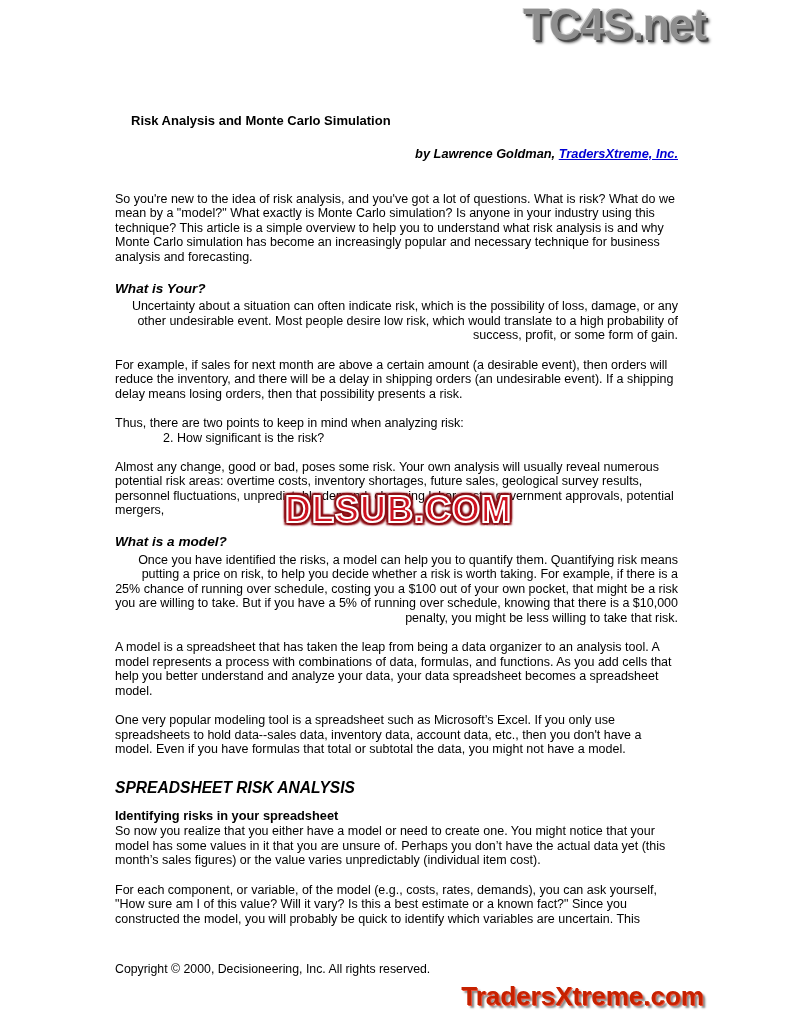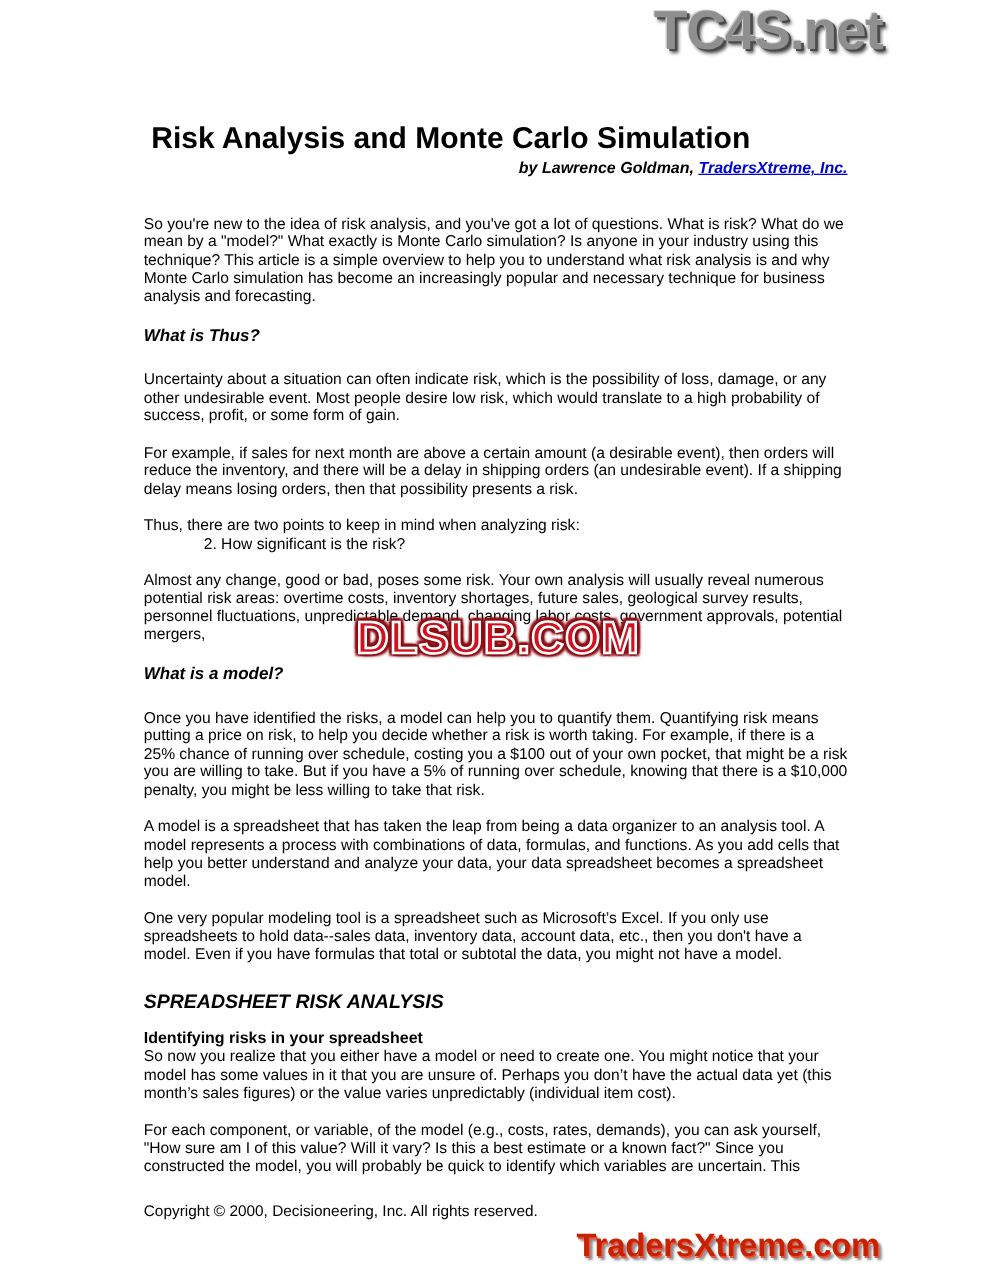--- a/index.html
+++ b/index.html
@@ -58,22 +58,22 @@
   
   .content {
     position: absolute;
     left: 115px;
     top: 94px;
     width: 563px;
     font-size: 12.5px;
     line-height: 14.6px;
   }
   .title {
-    margin: 6px;
-    font-size: 24px;
+    margin: 16px;
+    font-size: 13px;
     line-height: 21px;
     font-weight: bold;
   }
   .byline {
     margin-top: 2px;
     text-align: right;
     font-weight: bold;
     font-style: italic;
     font-size: 12.8px;
   }
@@ -82,21 +82,21 @@
     text-decoration: underline;
   }
   p { margin: 14.6px 0 0 0; }
   p.intro { margin-top: 30px; }
   .sec-heading {
     margin: 17px 0 0 0;
     font-size: 13.6px;
     font-weight: bold;
     font-style: italic;
   }
-  .sec-heading + p { margin-top: 20px; }
+  .sec-heading + p { margin-top: 3px; text-align: right; }
   .list { margin: 0 0 0 48px; }
   .big-heading {
     margin: 24px 0 0 0;
     font-size: 15.6px;
     font-weight: bold;
     font-style: italic;
   }
   .sub-heading {
     margin: 13px 0 0 0;
     font-size: 12.8px;
@@ -119,21 +119,21 @@
   <div class="wm-top">TC4S.net</div>
 
   <div class="content">
 
     <h1 class="title">Risk Analysis and Monte Carlo Simulation</h1>
 
     <div class="byline"><span>by Lawrence Goldman, </span><a href="#">TradersXtreme, Inc.</a></div>
 
     <p class="intro">So you're new to the idea of risk analysis, and you've got a lot of questions.  What is risk?  What do we mean by a "model?"  What exactly is Monte Carlo simulation?  Is anyone in your industry using this technique?  This article is a simple overview to help you to understand what risk analysis is and why Monte Carlo simulation has become an increasingly popular and necessary technique for business analysis and forecasting.</p>
 
-    <h2 class="sec-heading">What is Thus?</h2>
+    <h2 class="sec-heading">What is Your?</h2>
     <p>Uncertainty about a situation can often indicate risk, which is the possibility of loss, damage, or any other undesirable event.  Most people desire low risk, which would translate to a high probability of success, profit, or some form of gain.</p>
     <p>For example, if sales for next month are above a certain amount (a desirable event), then orders will reduce the inventory, and there will be a delay in shipping orders (an undesirable event).  If a shipping delay means losing orders, then that possibility presents a risk.</p>
     <p>Thus, there are two points to keep in mind when analyzing risk:</p>
     <div class="list">
       <div>2. How significant is the risk?</div>
     </div>
     <p>Almost any change, good or bad, poses some risk.  Your own analysis will usually reveal numerous potential risk areas: overtime costs, inventory shortages, future sales, geological survey results, personnel fluctuations, unpredictable demand, changing labor costs, government approvals, potential mergers,</p>
 
     <h2 class="sec-heading">What is a model?</h2>
     <p>Once you have identified the risks, a model can help you to quantify them.  Quantifying risk means putting a price on risk, to help you decide whether a risk is worth taking.  For example, if there is a 25% chance of running over schedule, costing you a $100 out of your own pocket, that might be a risk you are willing to take.  But if you have a 5% of running over schedule, knowing that there is a $10,000 penalty, you might be less willing to take that risk.</p>

